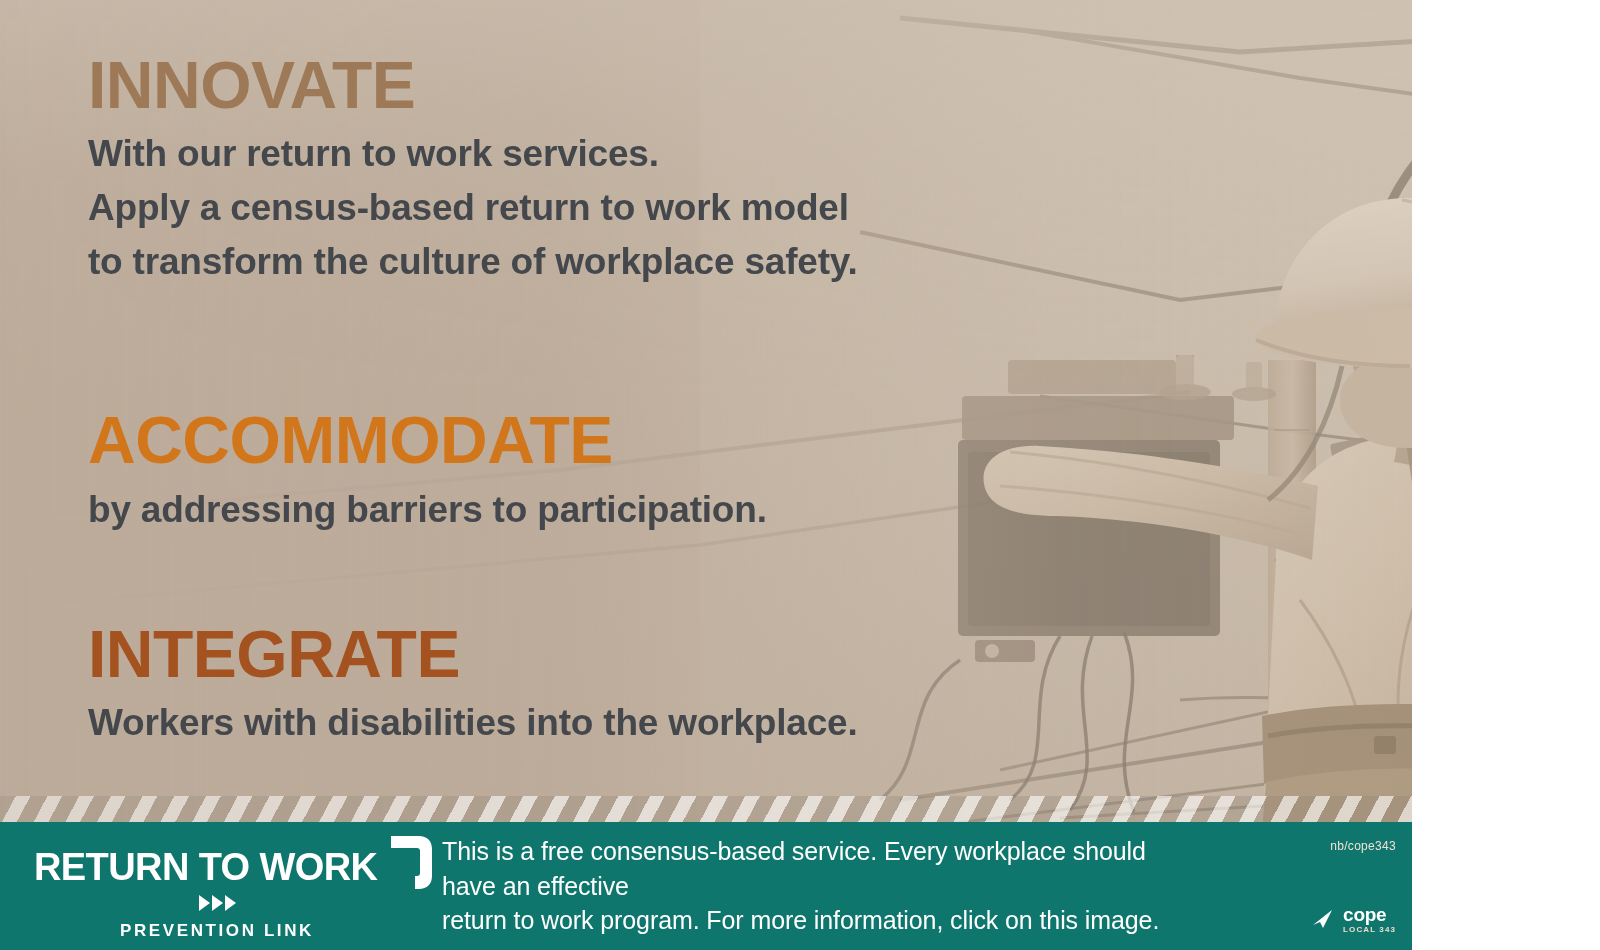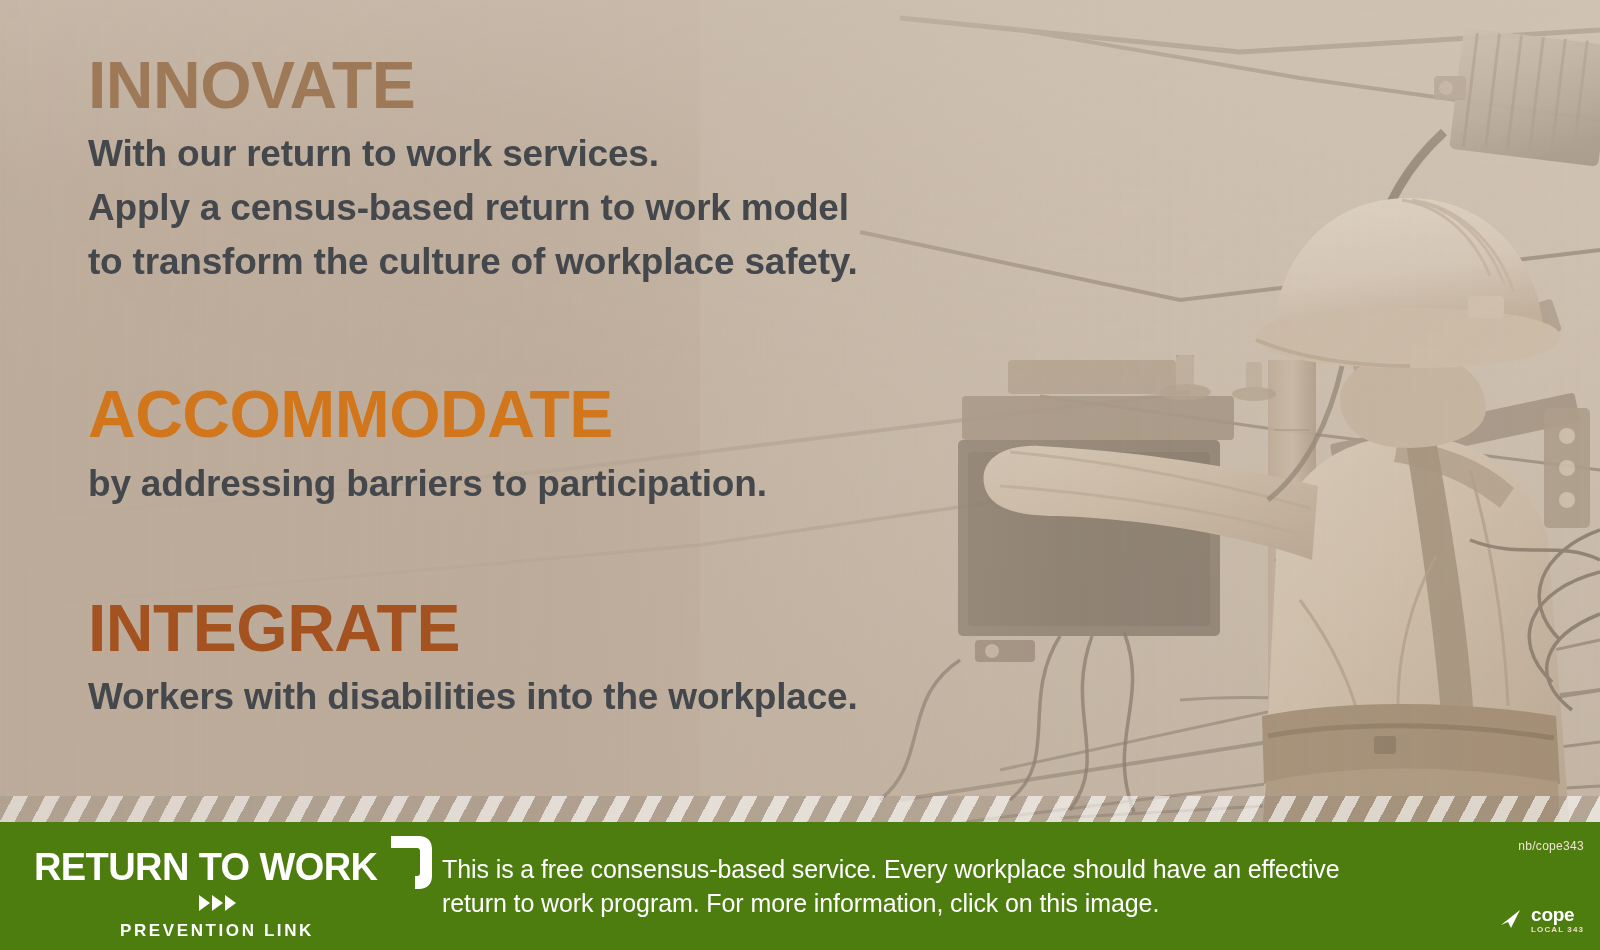--- a/index.html
+++ b/index.html
@@ -2,21 +2,21 @@
 <html><head>
 <meta charset="utf-8">
 <style>
   html, body {
     margin: 0;
     padding: 0;
     background: #ffffff;
   }
   #poster {
     position: relative;
-    width: 1600px;
+    width: 1412px;
     height: 950px;
     overflow: hidden;
     font-family: "Liberation Sans", sans-serif;
     background: #bcaa9a;
   }
 
   
   .photo-layer {
     position: absolute;
     inset: 0;
@@ -46,21 +46,21 @@
 
   
   .content {
     position: absolute;
     left: 88px;
     top: 52px;
     width: 980px;
   }
   .block { margin-bottom: 0; }
   .block-innovate { margin-top: 0; }
-  .block-accommodate { margin-top: 92px; }
+  .block-accommodate { margin-top: 118px; }
   .block-integrate { margin-top: 84px; }
 
   .headline {
     font-size: 66px;
     font-weight: 700;
     letter-spacing: -0.5px;
     line-height: 1.02;
     margin: 0 0 8px 0;
     white-space: nowrap;
   }
@@ -105,21 +105,21 @@
     height: 26px;
     background: linear-gradient(90deg, rgba(188,171,154,.18) 0%, rgba(188,171,154,0) 38%);
     pointer-events: none;
   }
 
   
   .footer {
     position: absolute;
     left: 0; right: 0; bottom: 0;
     height: 128px;
-    background: #4d7c0f;
+    background: #0f766e;
     display: flex;
     align-items: center;
   }
 
   
   .logo {
     position: relative;
     width: 400px;
     flex: 0 0 400px;
     padding-left: 34px;

